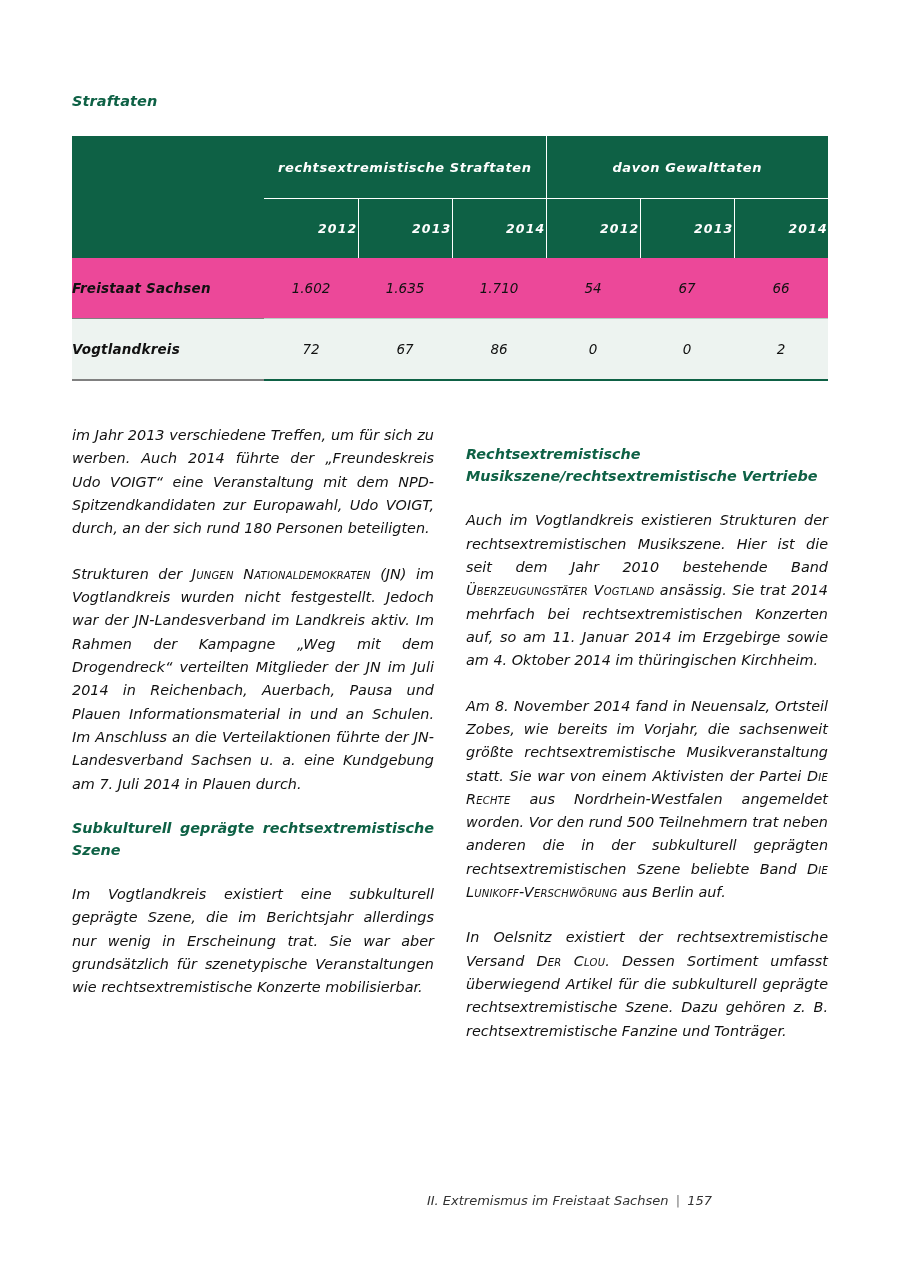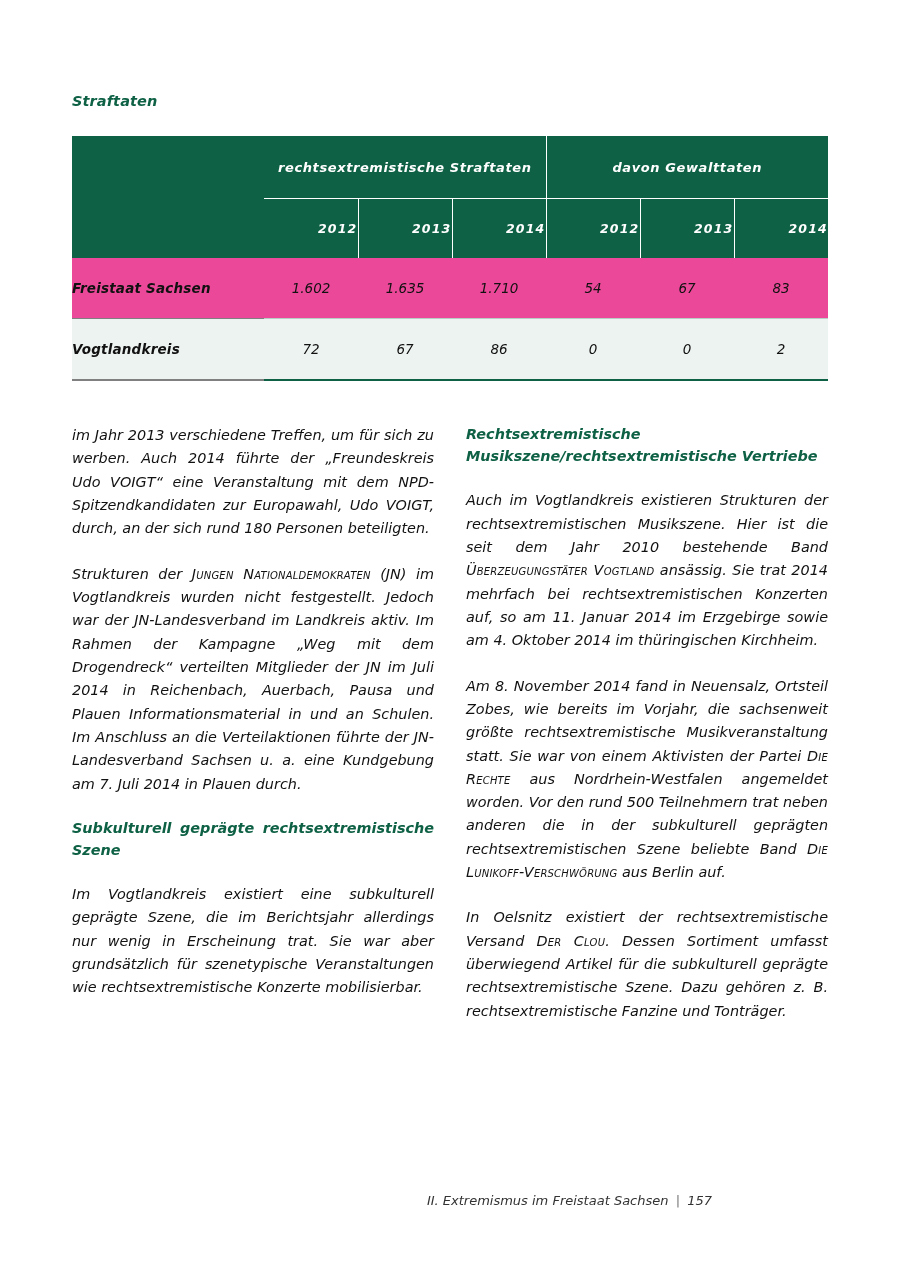--- a/index.html
+++ b/index.html
@@ -113,21 +113,21 @@
   .col {
     position: absolute;
     top: 424px;
     width: 362px;
     font-size: 14.4px;
     line-height: 1.62;
     text-align: justify;
     color: #111111;
   }
   .col-left { left: 72px; }
-  .col-right { left: 466px; }
+  .col-right { left: 466px; margin-top: 20px; }
   .col p {
     margin: 0 0 22px 0;
     text-align: justify;
     text-justify: inter-word;
     hyphens: manual;
   }
   .col p.last { margin-bottom: 0; }
   .sub-heading {
     color: #0e6145;
     font-weight: bold;
@@ -183,21 +183,21 @@
         </tr>
       </thead>
       <tbody>
         <tr class="data-row row-white">
           <td class="row-label">Freistaat Sachsen</td>
           <td class="row-val">1.602</td>
           <td class="row-val">1.635</td>
           <td class="row-val">1.710</td>
           <td class="row-val">54</td>
           <td class="row-val">67</td>
-          <td class="row-val">83</td>
+          <td class="row-val">66</td>
         </tr>
         <tr class="data-row row-tint">
           <td class="row-label">Vogtlandkreis</td>
           <td class="row-val">72</td>
           <td class="row-val">67</td>
           <td class="row-val">86</td>
           <td class="row-val">0</td>
           <td class="row-val">0</td>
           <td class="row-val">2</td>
         </tr>

